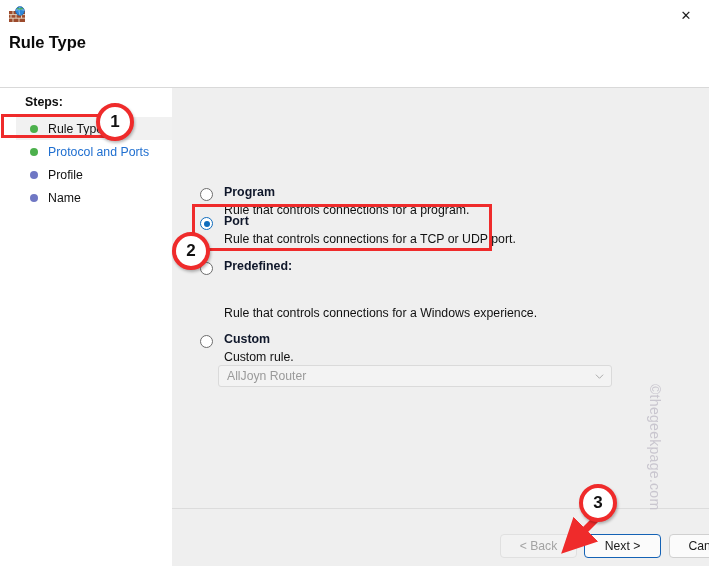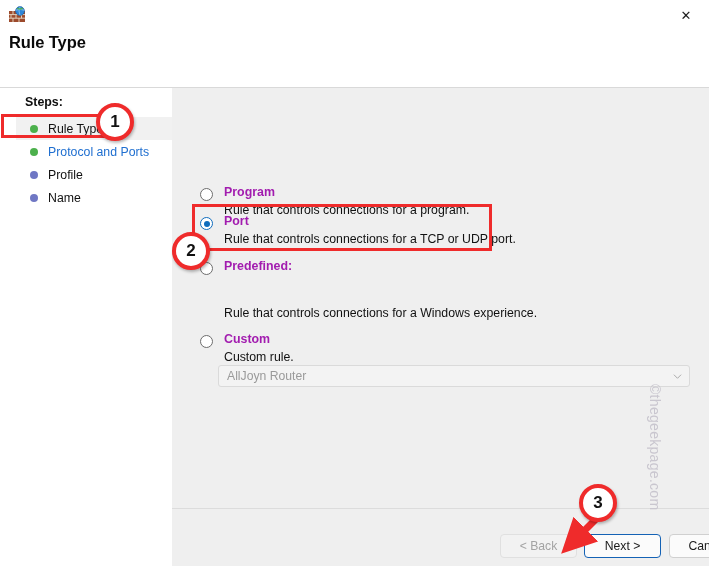--- a/index.html
+++ b/index.html
@@ -179,36 +179,36 @@
     left: 2.5px; top: 2.5px;
     width: 6px; height: 6px;
     border-radius: 50%;
     background: #0f6cbd;
   }
   .opt-title {
     position: absolute;
     left: 30px; top: -1px;
     font-size: 12.4px;
     font-weight: bold;
-    color: #a21caf;
+    color: #0f172a;
     white-space: nowrap;
   }
   .opt-desc {
     position: absolute;
     left: 30px; top: 17px;
     font-size: 12.3px;
     color: #111111;
     white-space: nowrap;
   }
 
   
   .combo {
     position: absolute;
     left: 46px; top: 277px;
-    width: 472px;
+    width: 394px;
     height: 22px;
     background: #f3f3f3;
     border: 1px solid #dadada;
     border-radius: 3px;
     box-sizing: border-box;
   }
   .combo-value {
     position: absolute;
     left: 8px; top: 3px;
     font-size: 12.2px;

